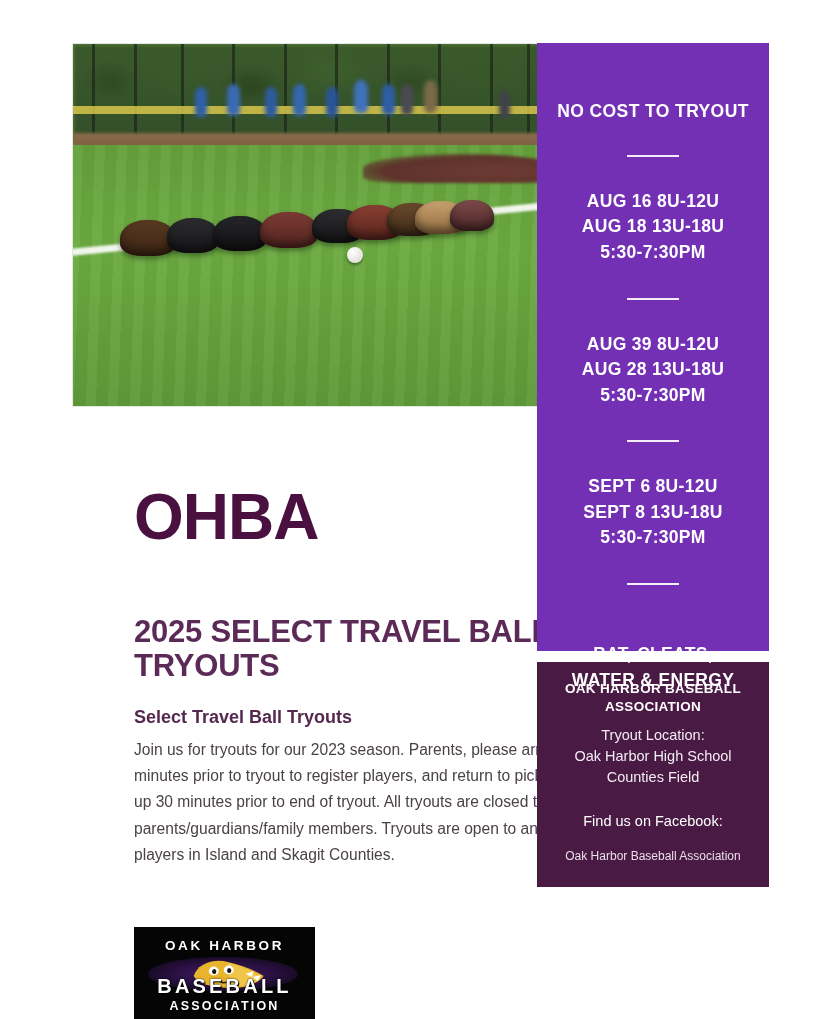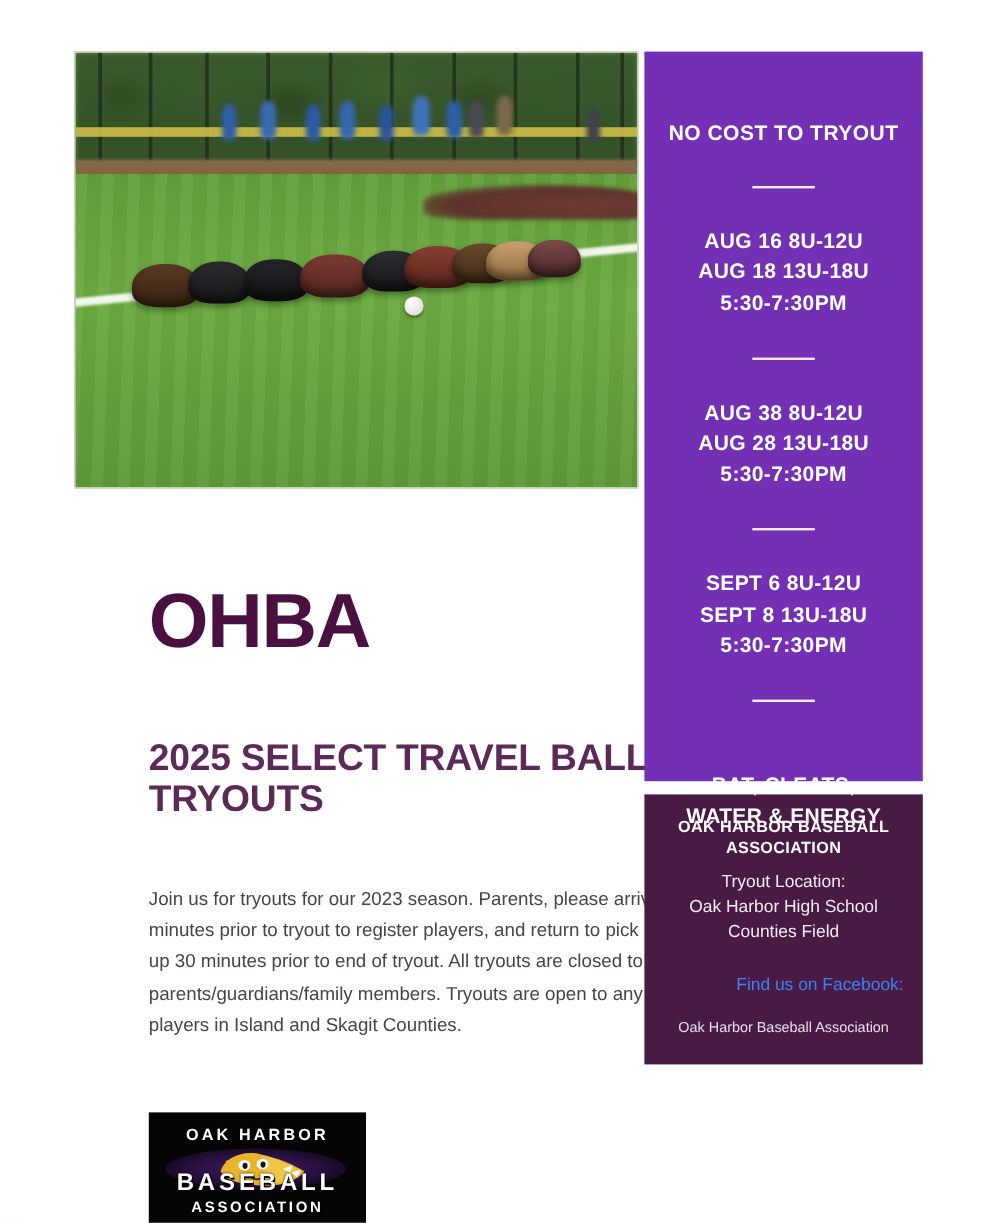--- a/index.html
+++ b/index.html
@@ -26,21 +26,21 @@
   .flyer {
     position: absolute;
     left: 0; top: 0;
     width: 828px; height: 1019px;
     background: #ffffff;
   }
 
   
   .left-col {
     position: absolute;
-    left: 62px;
+    left: 72px;
     top: 43px;
     width: 470px;
   }
 
   
   .photo {
     position: relative;
     width: 470px;
     height: 364px;
     overflow: hidden;
@@ -283,22 +283,21 @@
     margin: 4px;
     font-size: 14.5px;
     line-height: 1.43;
     color: #f3ecf2;
   }
   .dark-gap { height: 20px; }
   .dark-find {
     margin: 0;
     font-size: 14.5px;
     line-height: 1.43;
-    color: #3b82f6;
-    text-align: right;
+    color: #ffffff;
   }
   .dark-fb {
     margin: 16px 0 0 0;
     font-size: 12px;
     line-height: 1.4;
     color: #e9dfe8;
   }
 </style>
 </head>
 <body>
@@ -354,20 +353,21 @@
         <div class="ph-glove" style="left:73%;top:43.5%;width:52px;height:33px;background:linear-gradient(#caa270,#8e6a3f);"></div>
         <div class="ph-glove" style="left:80.5%;top:43%;width:44px;height:31px;background:linear-gradient(#7d4a4a,#4c2727);"></div>
         <div class="ph-ball" style="left:58.5%;top:56%;"></div>
       </div>
     </div>
 
     <h1 class="ohba">OHBA</h1>
 
     <h2 class="headline">2025 SELECT TRAVEL BALL TRYOUTS</h2>
 
+    <h3 class="subhead">Select Travel Ball Tryouts</h3>
 
     <p class="body-copy">Join us for tryouts for our 2023 season. Parents, please arrive 30 minutes prior to tryout to register players, and return to pick players up 30 minutes prior to end of tryout. All tryouts are closed to parents/guardians/family members. Tryouts are open to any and all players in Island and Skagit Counties.</p>
 
     <div class="logo">
       <div class="logo-inner">
         <div class="logo-swoosh"></div>
         <svg class="logo-mascot" viewBox="0 0 86 40">
           <path d="M10 22 C14 10, 30 4, 44 8 C58 11, 70 16, 80 22 C74 30, 60 35, 44 34 C28 33, 14 30, 10 22 Z" fill="#E8B42C"></path>
           <path d="M44 9 C56 11, 68 17, 78 23 C72 29, 60 33, 47 32 C46 24, 45 16, 44 9 Z" fill="#F0C64A"></path>
           <ellipse cx="30" cy="17" rx="5" ry="4.4" fill="#ffffff"></ellipse>
@@ -397,21 +397,21 @@
 
       <p class="session">
         <span>AUG 16 8U-12U</span><br>
         <span>AUG 18 13U-18U</span><br>
         <span>5:30-7:30PM</span>
       </p>
 
       <hr class="rule">
 
       <p class="session">
-        <span>AUG 38 8U-12U</span><br>
+        <span>AUG 39 8U-12U</span><br>
         <span>AUG 28 13U-18U</span><br>
         <span>5:30-7:30PM</span>
       </p>
 
       <hr class="rule">
 
       <p class="session">
         <span>SEPT 6 8U-12U</span><br>
         <span>SEPT 8 13U-18U</span><br>
         <span>5:30-7:30PM</span>

